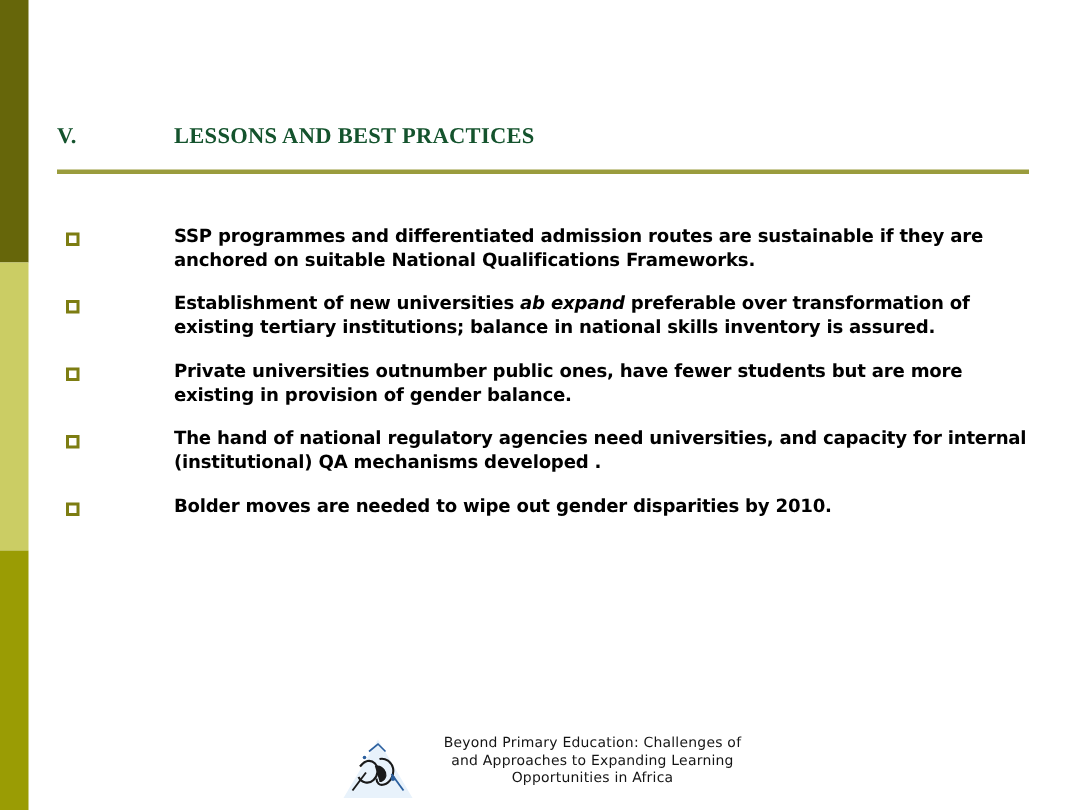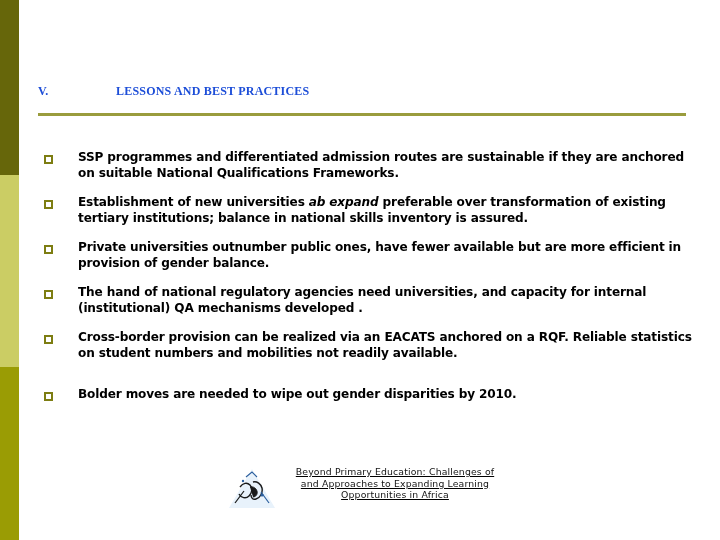--- a/index.html
+++ b/index.html
@@ -41,22 +41,22 @@
   
   .title-block {
     position: absolute;
     left: 38px;
     top: 80px;
     width: 650px;
   }
   .title-row {
     font-family: "Liberation Serif", "DejaVu Serif", serif;
     font-weight: bold;
-    font-size: 12px;
-    color: #1d4ed8;
+    font-size: 15px;
+    color: #14532d;
     letter-spacing: 0.2px;
     white-space: nowrap;
     line-height: 22px;
   }
   .title-numeral {
     display: inline-block;
     width: 78px;
   }
   .title-text {
     display: inline-block;
@@ -94,38 +94,38 @@
   }
   .bullet-text {
     flex: 1 1 auto;
     font-family: "DejaVu Sans", "Liberation Sans", sans-serif;
     font-weight: bold;
     font-size: 12.1px;
     line-height: 15.5px;
     color: #000000;
     letter-spacing: -0.15px;
     text-rendering: optimizeLegibility;
+    margin-left: 38px;
   }
   .bullet-text i {
     font-style: italic;
   }
 
   
   .bullet-row.spaced { margin-bottom: 26px; }
 
   
   .footer {
     position: absolute;
     left: 0;
-    top: 463px;
+    top: 487px;
     width: 720px;
     display: flex;
     align-items: flex-start;
     justify-content: center;
-    text-decoration: underline;
   }
   .footer-logo {
     width: 52px;
     height: 46px;
     margin-right: 18px;
     flex: 0 0 auto;
     position: relative;
     top: 2px;
   }
   .footer-text {
@@ -164,32 +164,28 @@
       <span class="bullet-text">SSP programmes and differentiated admission routes are sustainable if they are anchored on suitable  National  Qualifications Frameworks.</span>
     </div>
 
     <div class="bullet-row">
       <span class="bullet-marker"></span>
       <span class="bullet-text">Establishment of new universities <i>ab expand</i> preferable over transformation of existing tertiary institutions; balance in  national skills inventory is assured.</span>
     </div>
 
     <div class="bullet-row">
       <span class="bullet-marker"></span>
-      <span class="bullet-text">Private universities outnumber public ones,  have fewer available but are more  efficient in provision of gender balance.</span>
+      <span class="bullet-text">Private universities outnumber public ones,  have fewer students but are more  existing in provision of gender balance.</span>
     </div>
 
     <div class="bullet-row">
       <span class="bullet-marker"></span>
       <span class="bullet-text">The hand of national  regulatory agencies need universities, and capacity for  internal (institutional) QA mechanisms developed .</span>
     </div>
 
-    <div class="bullet-row spaced">
-      <span class="bullet-marker"></span>
-      <span class="bullet-text">Cross-border provision  can be realized via an EACATS anchored on a RQF. Reliable statistics on student numbers and mobilities not readily available.</span>
-    </div>
 
 
     <div class="bullet-row">
       <span class="bullet-marker"></span>
       <span class="bullet-text">Bolder moves are needed to  wipe out  gender disparities by 2010.</span>
     </div>
 
   </div>
 
   <div class="footer">

